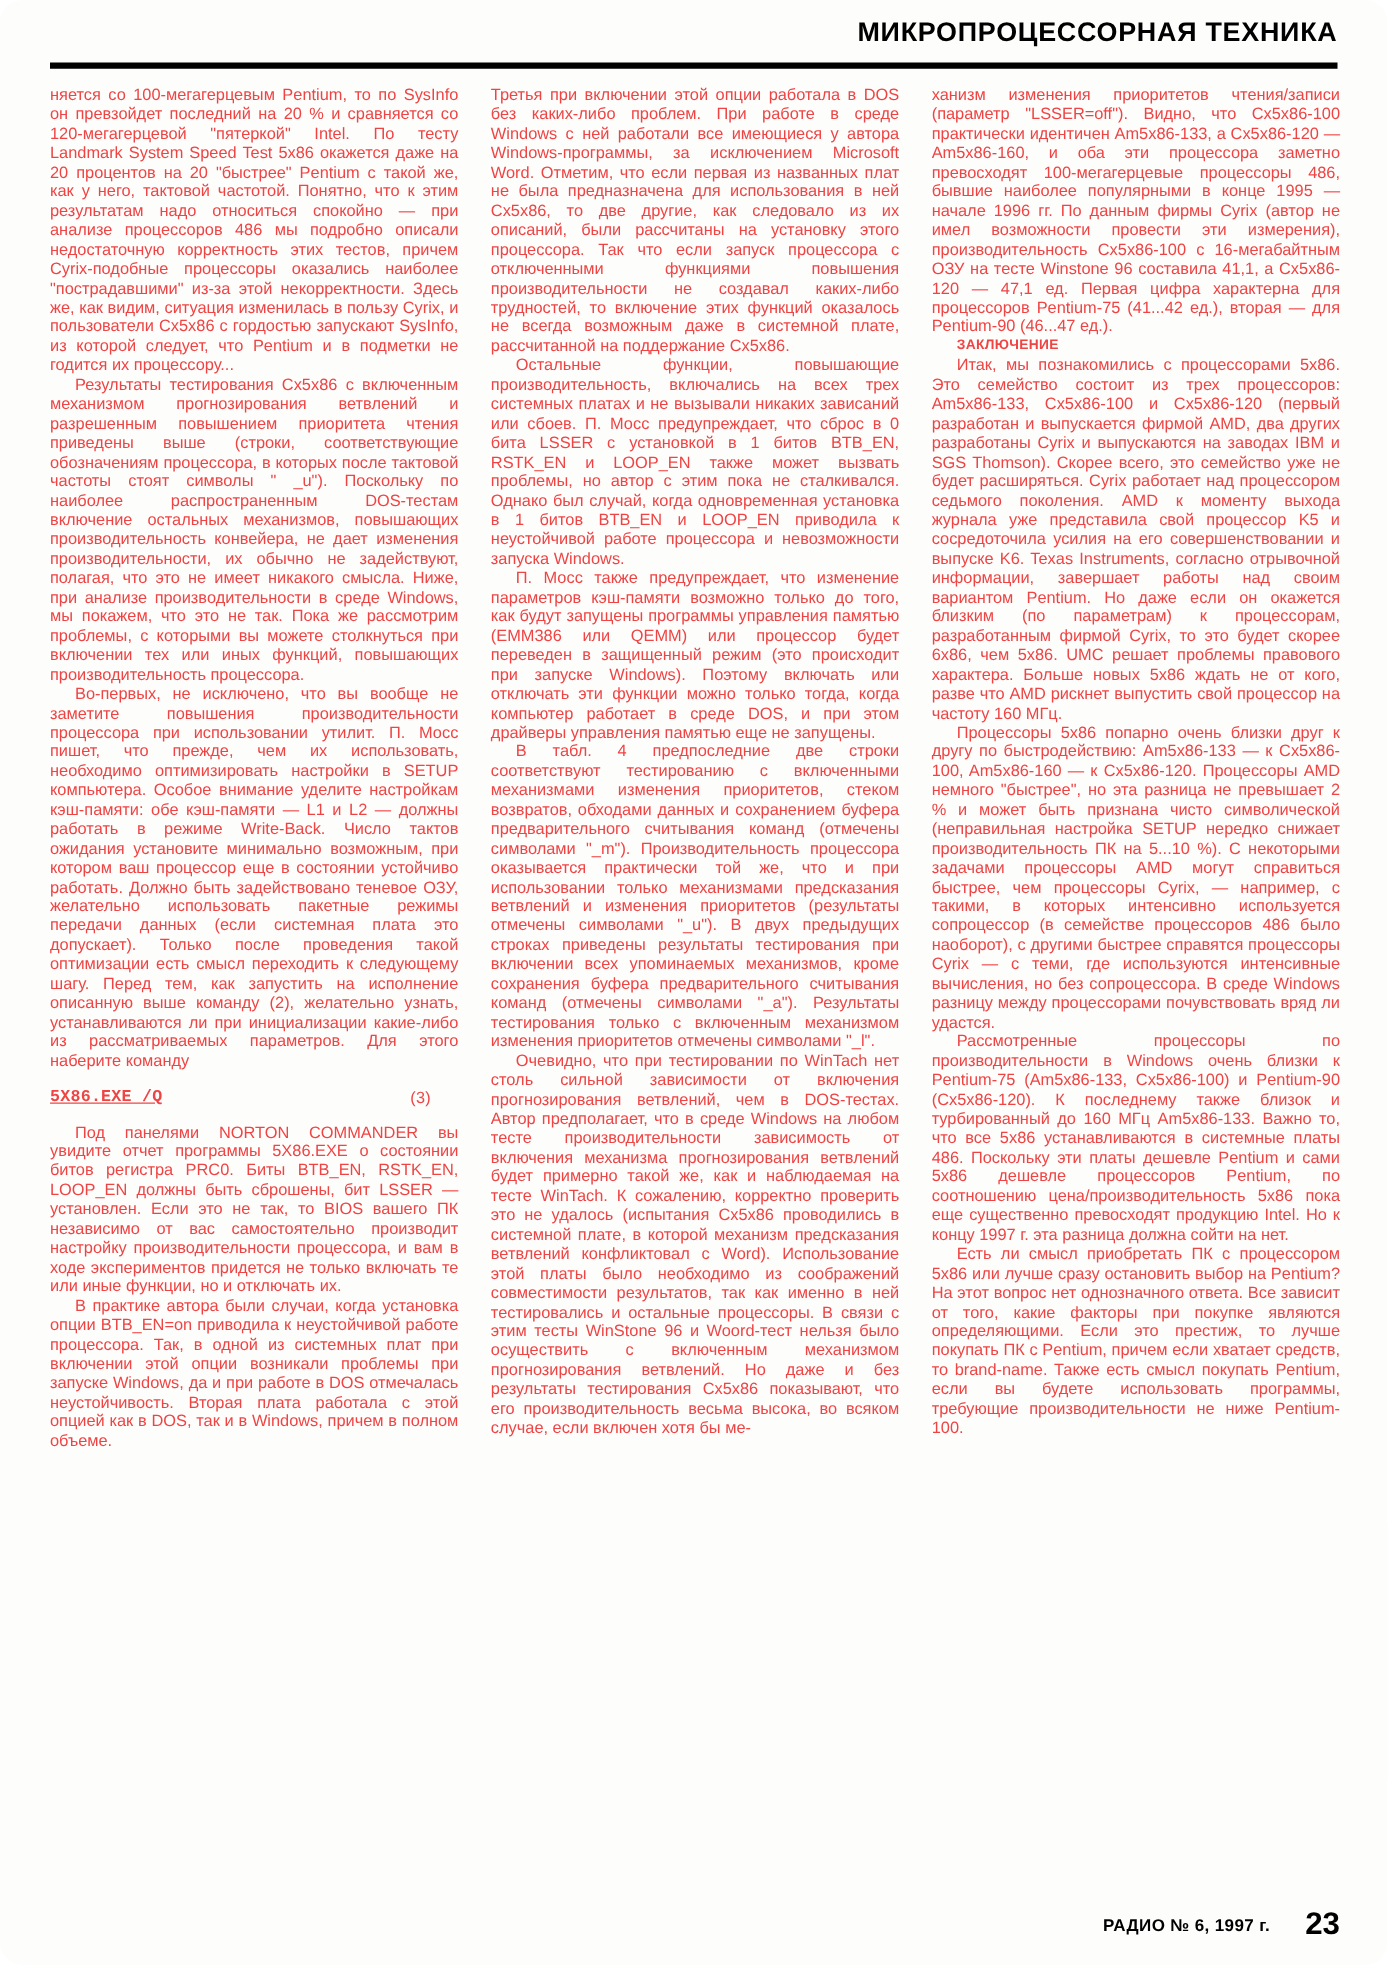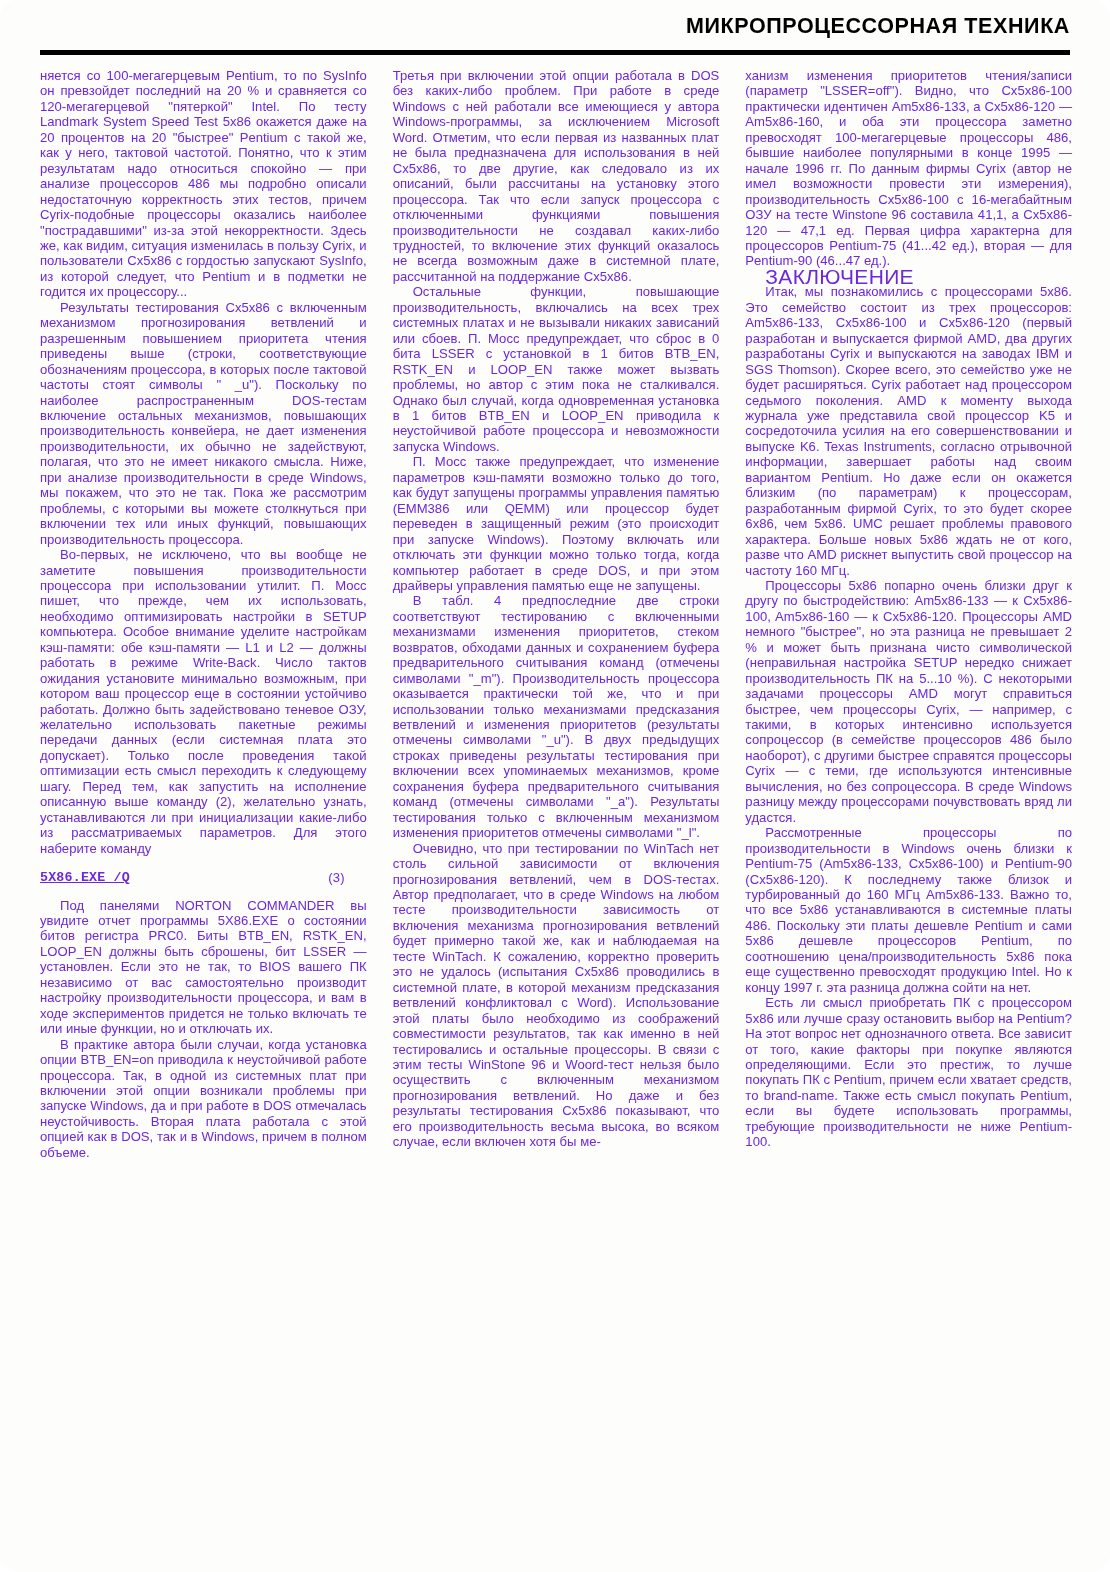--- a/index.html
+++ b/index.html
@@ -52,34 +52,34 @@
     display: flex;
     gap: 26px;
   }
   .col {
     flex: 1 1 0;
     font-size: 13.1px;
     line-height: 15.45px;
     text-align: justify;
     text-justify: inter-word;
     hyphens: manual;
-    color: #6d28d9;
+    color: #ef4444;
   }
   .col p {
     margin: 0;
     text-indent: 20px;
     text-align: justify;
   }
   .col p.noindent {
     text-indent: 0;
   }
   .section-head {
     margin: 13px 0 6px 0;
-    font-size: 21px;
-    font-weight: normal;
+    font-size: 11px;
+    font-weight: bold;
     text-indent: 0;
     letter-spacing: 0.3px;
   }
   .code-line {
     margin: 14px 0 12px 0;
     position: relative;
     text-indent: 0;
     font-family: "Liberation Mono", monospace;
     font-size: 13.3px;
     font-weight: bold;
@@ -153,14 +153,18 @@
       <p class="noindent">ханизм изменения приоритетов чтения/записи (параметр "LSSER=off"). Видно, что Cx5x86-100 практически идентичен Am5x86-133, а Cx5x86-120 — Am5x86-160, и оба эти процессора заметно превосходят 100-мегагерцевые процессоры 486, бывшие наиболее популярными в конце 1995 — начале 1996 гг. По данным фирмы Cyrix (автор не имел возможности провести эти измерения), производительность Cx5x86-100 с 16-мегабайтным ОЗУ на тесте Winstone 96 составила 41,1, а Cx5x86-120 — 47,1 ед. Первая цифра характерна для процессоров Pentium-75 (41...42 ед.), вторая — для Pentium-90 (46...47 ед.).</p>
       <p class="section-head">ЗАКЛЮЧЕНИЕ</p>
       <p>Итак, мы познакомились с процессорами 5x86. Это семейство состоит из трех процессоров: Am5x86-133, Cx5x86-100 и Cx5x86-120 (первый разработан и выпускается фирмой AMD, два других разработаны Cyrix и выпускаются на заводах IBM и SGS Thomson). Скорее всего, это семейство уже не будет расширяться. Cyrix работает над процессором седьмого поколения. AMD к моменту выхода журнала уже представила свой процессор K5 и сосредоточила усилия на его совершенствовании и выпуске K6. Texas Instruments, согласно отрывочной информации, завершает работы над своим вариантом Pentium. Но даже если он окажется близким (по параметрам) к процессорам, разработанным фирмой Cyrix, то это будет скорее 6x86, чем 5x86. UMC решает проблемы правового характера. Больше новых 5x86 ждать не от кого, разве что AMD рискнет выпустить свой процессор на частоту 160 МГц.</p>
       <p>Процессоры 5x86 попарно очень близки друг к другу по быстродействию: Am5x86-133 — к Cx5x86-100, Am5x86-160 — к Cx5x86-120. Процессоры AMD немного "быстрее", но эта разница не превышает 2 % и может быть признана чисто символической (неправильная настройка SETUP нередко снижает производительность ПК на 5...10 %). С некоторыми задачами процессоры AMD могут справиться быстрее, чем процессоры Cyrix, — например, с такими, в которых интенсивно используется сопроцессор (в семействе процессоров 486 было наоборот), с другими быстрее справятся процессоры Cyrix — с теми, где используются интенсивные вычисления, но без сопроцессора. В среде Windows разницу между процессорами почувствовать вряд ли удастся.</p>
       <p>Рассмотренные процессоры по производительности в Windows очень близки к Pentium-75 (Am5x86-133, Cx5x86-100) и Pentium-90 (Cx5x86-120). К последнему также близок и турбированный до 160 МГц Am5x86-133. Важно то, что все 5x86 устанавливаются в системные платы 486. Поскольку эти платы дешевле Pentium и сами 5x86 дешевле процессоров Pentium, по соотношению цена/производительность 5x86 пока еще существенно превосходят продукцию Intel. Но к концу 1997 г. эта разница должна сойти на нет.</p>
       <p>Есть ли смысл приобретать ПК с процессором 5x86 или лучше сразу остановить выбор на Pentium? На этот вопрос нет однозначного ответа. Все зависит от того, какие факторы при покупке являются определяющими. Если это престиж, то лучше покупать ПК с Pentium, причем если хватает средств, то brand-name. Также есть смысл покупать Pentium, если вы будете использовать программы, требующие производительности не ниже Pentium-100.</p>
     </div>
 
   </div>
 
+  <div class="footer">
+    <div class="footer-issue">РАДИО № 6, 1997 г.</div>
+    <div class="footer-pageno">23</div>
+  </div>
 
 </div>
 
 </body></html>

